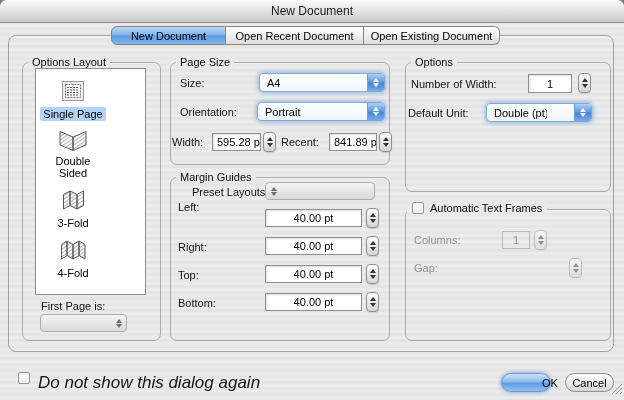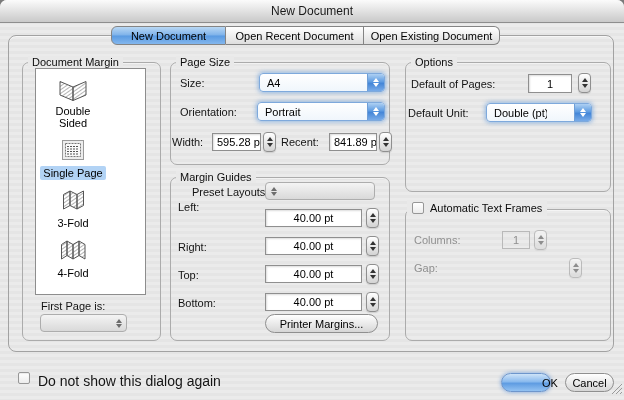--- a/index.html
+++ b/index.html
@@ -79,51 +79,51 @@
     </div>
     <div class="tab" style="width:138px;">
       <span>Open Recent Document</span>
     </div>
     <div class="tab" style="width:136px;">
       <span>Open Existing Document</span>
     </div>
   </div>
 
   <div class="group" style="left:22px;top:62px;width:139px;height:279px;"></div>
-  <span class="gtitle" style="left:28px;top:56px;">Document Margin</span>
+  <span class="gtitle" style="left:28px;top:56px;">Options Layout</span>
 
   <div class="listbox">
-    <div class="ditem">
-      <span class="dicon">
-        <svg width="30" height="22" viewBox="0 0 30 22">
-          <defs>
-              <pattern id="hp1" width="3" height="3" patternUnits="userSpaceOnUse" patternTransform="rotate(55)">
-            <line x1="0" y1="0" x2="0" y2="3" stroke="#6a6a6a" stroke-width="1"></line>
-              </pattern>
-            </defs>
-          <path d="M15 7 L2 1.5 V15 L15 20.5 Z" fill="url(#hp1)" stroke="#555"></path>
-          <path d="M15 7 L28 1.5 V15 L15 20.5 Z" fill="url(#hp1)" stroke="#555"></path>
-        </svg>
-      </span>
-      <span class="dlabel">Double Sided</span>
-    </div>
     <div class="ditem">
       <span class="dicon">
         <svg width="22" height="22" viewBox="0 0 22 22">
           <rect x="0.5" y="1.5" width="21" height="19" fill="#ededed" stroke="#9a9a9a"></rect>
           <rect x="3.5" y="4.5" width="15" height="13" fill="#fafafa" stroke="#777" stroke-dasharray="2 1"></rect>
           <g stroke="#555" stroke-dasharray="2 1">
             <line x1="5" y1="7.5" x2="17" y2="7.5"></line>
               <line x1="5" y1="10" x2="17" y2="10"></line>
             <line x1="5" y1="12.5" x2="17" y2="12.5"></line>
               <line x1="5" y1="15" x2="17" y2="15"></line>
           </g>
         </svg>
       </span>
       <span class="dlabel sel">Single Page</span>
+    </div>
+    <div class="ditem">
+      <span class="dicon">
+        <svg width="30" height="22" viewBox="0 0 30 22">
+          <defs>
+              <pattern id="hp1" width="3" height="3" patternUnits="userSpaceOnUse" patternTransform="rotate(55)">
+            <line x1="0" y1="0" x2="0" y2="3" stroke="#6a6a6a" stroke-width="1"></line>
+              </pattern>
+            </defs>
+          <path d="M15 7 L2 1.5 V15 L15 20.5 Z" fill="url(#hp1)" stroke="#555"></path>
+          <path d="M15 7 L28 1.5 V15 L15 20.5 Z" fill="url(#hp1)" stroke="#555"></path>
+        </svg>
+      </span>
+      <span class="dlabel">Double Sided</span>
     </div>
     <div class="ditem">
       <span class="dicon">
         <svg width="23" height="22" viewBox="0 0 23 22">
           <defs>
               <pattern id="hp2" width="3" height="3" patternUnits="userSpaceOnUse" patternTransform="rotate(55)">
             <line x1="0" y1="0" x2="0" y2="3" stroke="#6a6a6a" stroke-width="1"></line>
               </pattern>
             </defs>
           <path d="M1.5 5.5 L8 2 V16.5 L1.5 20 Z" fill="url(#hp2)" stroke="#555"></path>
@@ -239,28 +239,25 @@
 
   <span class="lbl" style="left:178px;top:297px;">Bottom:</span>
   <div class="field" style="left:265px;top:293px;width:97px;height:18px;">
     <span>40.00 pt</span>
   </div>
   <div class="stepper" style="left:366px;top:292px;">
       <i class="tu"></i>
       <i class="td"></i>
     </div>
 
-  <div class="btn plain" style="left:265px;top:314px;width:113px;">
-    <span>Printer Margins...</span>
-  </div>
 
   <div class="group" style="left:405px;top:62px;width:206px;height:130px;"></div>
   <span class="gtitle" style="left:411px;top:56px;">Options</span>
 
-  <span class="lbl" style="left:411px;top:78px;">Default of Pages:</span>
+  <span class="lbl" style="left:411px;top:78px;">Number of Width:</span>
   <div class="field" style="left:528px;top:74px;width:44px;height:19px;">
     <span>1</span>
   </div>
   <div class="stepper" style="left:578px;top:73px;">
       <i class="tu"></i>
       <i class="td"></i>
     </div>
 
   <span class="lbl" style="left:408px;top:107px;">Default Unit:</span>
   <div class="popup focus" style="left:486px;top:103px;width:106px;">
@@ -286,21 +283,21 @@
       <i class="td"></i>
     </div>
 
   <span class="lbl dis" style="left:414px;top:262px;">Gap:</span>
   <div class="stepper dis" style="left:569px;top:258px;">
       <i class="tu"></i>
       <i class="td"></i>
     </div>
 
   <span class="cb" style="left:18px;top:372px;"></span>
-  <span class="lbl" style="left:38px;top:373px;font-size:14px;">Do not show this dialog again</span>
+  <span class="lbl" style="left:38px;top:373px;font-size:17px;font-style:italic;">Do not show this dialog again</span>
 
   <div class="btn blue" style="left:501px;top:373px;width:46px;">
     <span>OK</span>
   </div>
   <div class="btn plain" style="left:565px;top:373px;width:49px;">
     <span>Cancel</span>
   </div>
 
   <span class="grip">
     <svg width="13" height="13">

